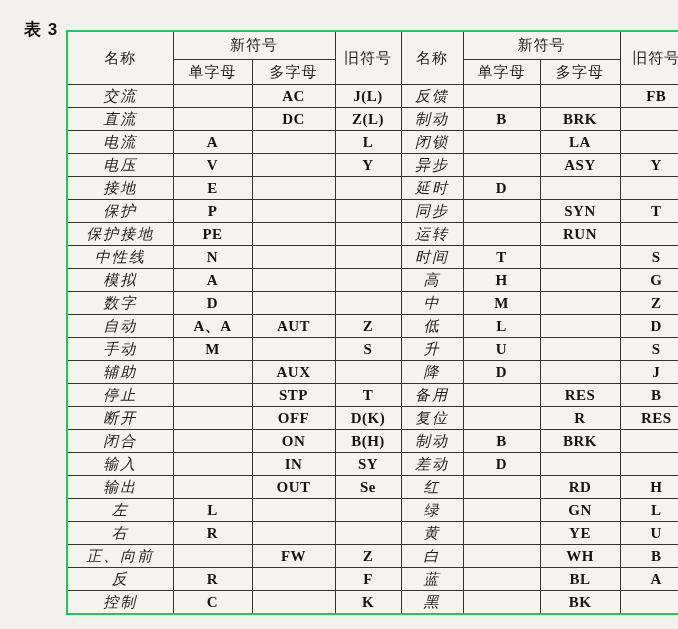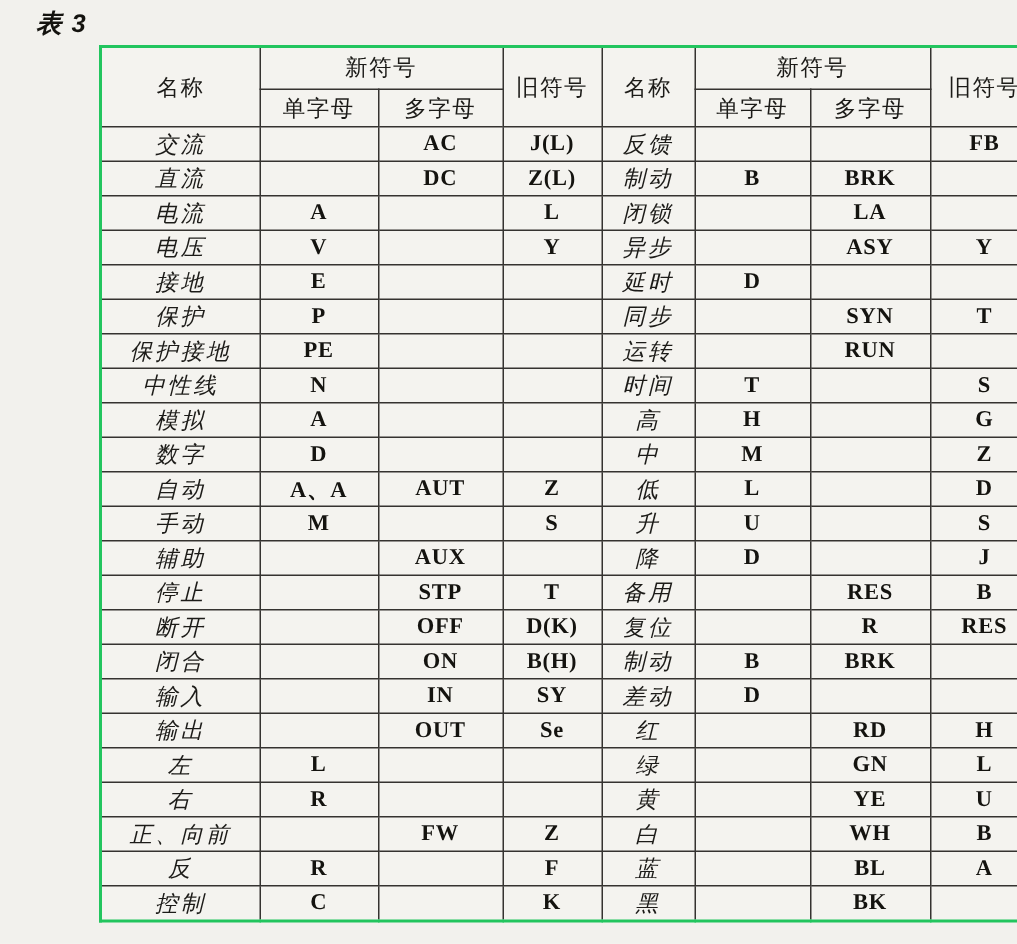--- a/index.html
+++ b/index.html
@@ -6,24 +6,23 @@
   body{
     width:678px;height:629px;
     background:#f2f1ed;
     font-family:"Liberation Sans", sans-serif;
     color:#171614;
     position:relative;
     overflow:hidden;
   }
   .sheet{position:absolute;inset:0;}
   .table-title{
-    position:absolute;left:24px;top:4px;
+    position:absolute;left:24px;top:18px;
     font-weight:bold;font-size:17px;letter-spacing:1px;
     color:#14130f;
-    font-style:italic;
   }
   table.sym-table{
     position:absolute;left:22px;top:30px;
     width:626px;
     border-collapse:collapse;
     table-layout:fixed;
     background:#f4f3ef;
   }
   table.sym-table th, table.sym-table td{
     border:1px solid #353330;

